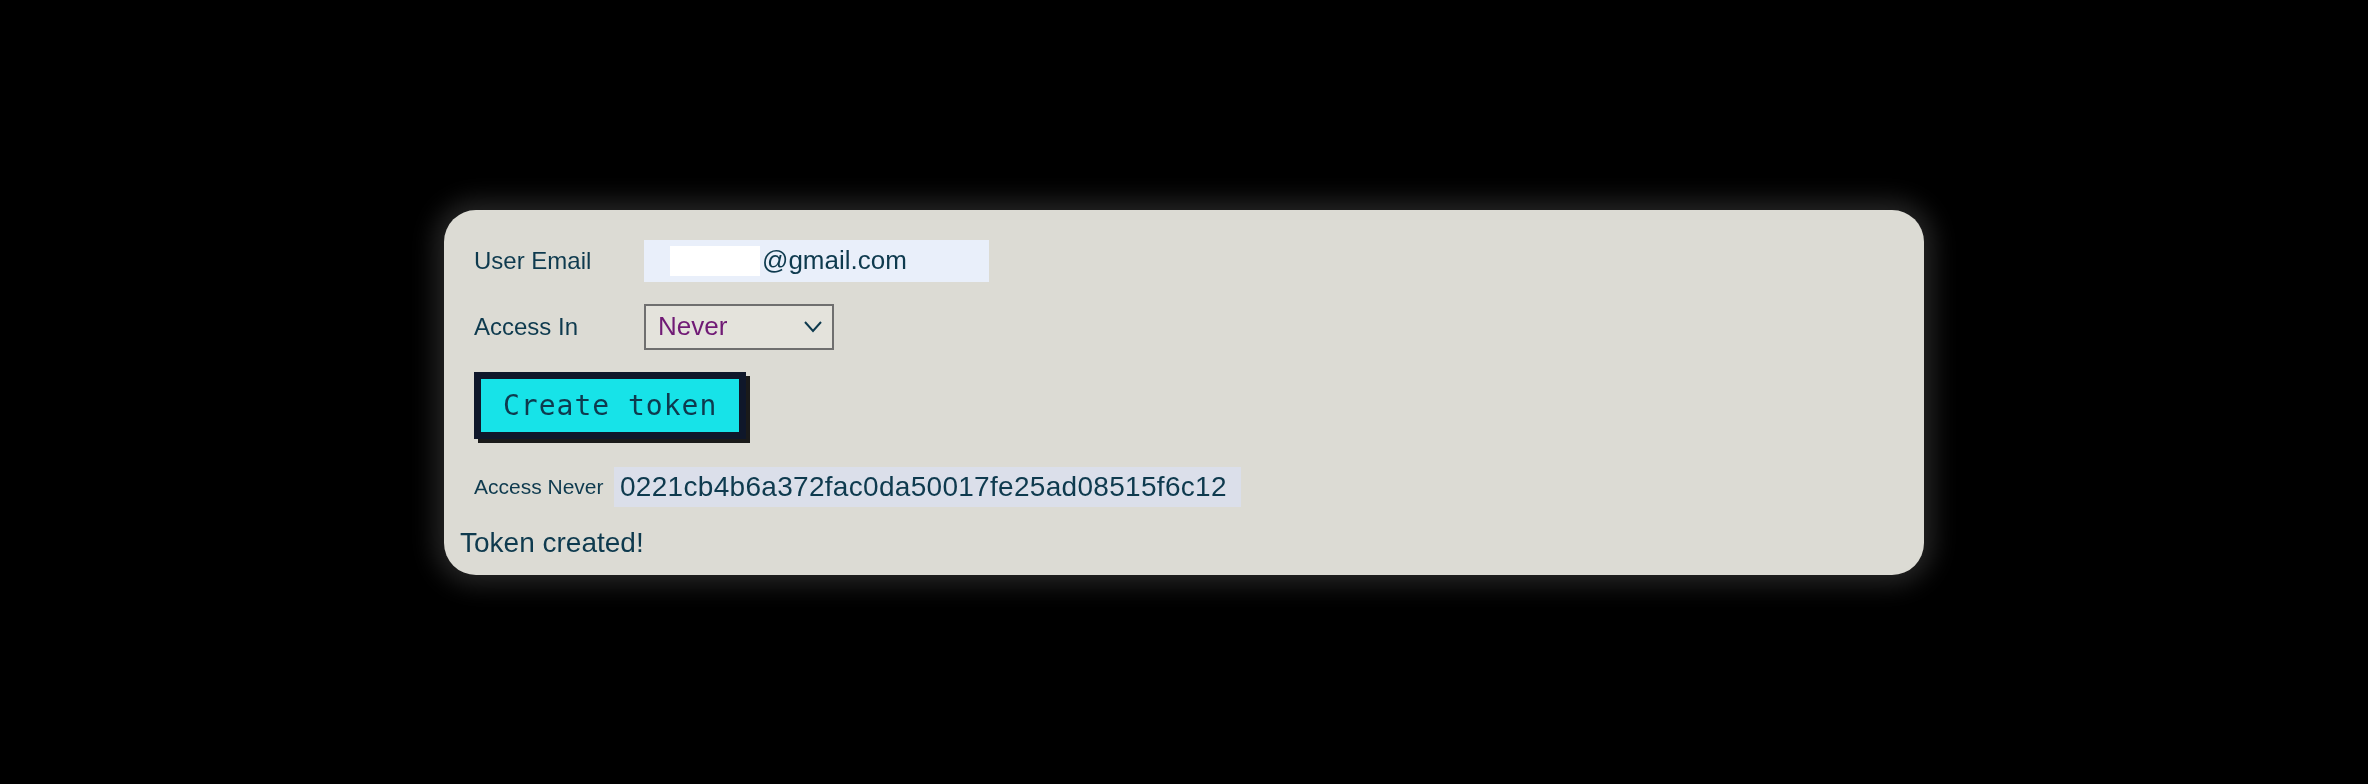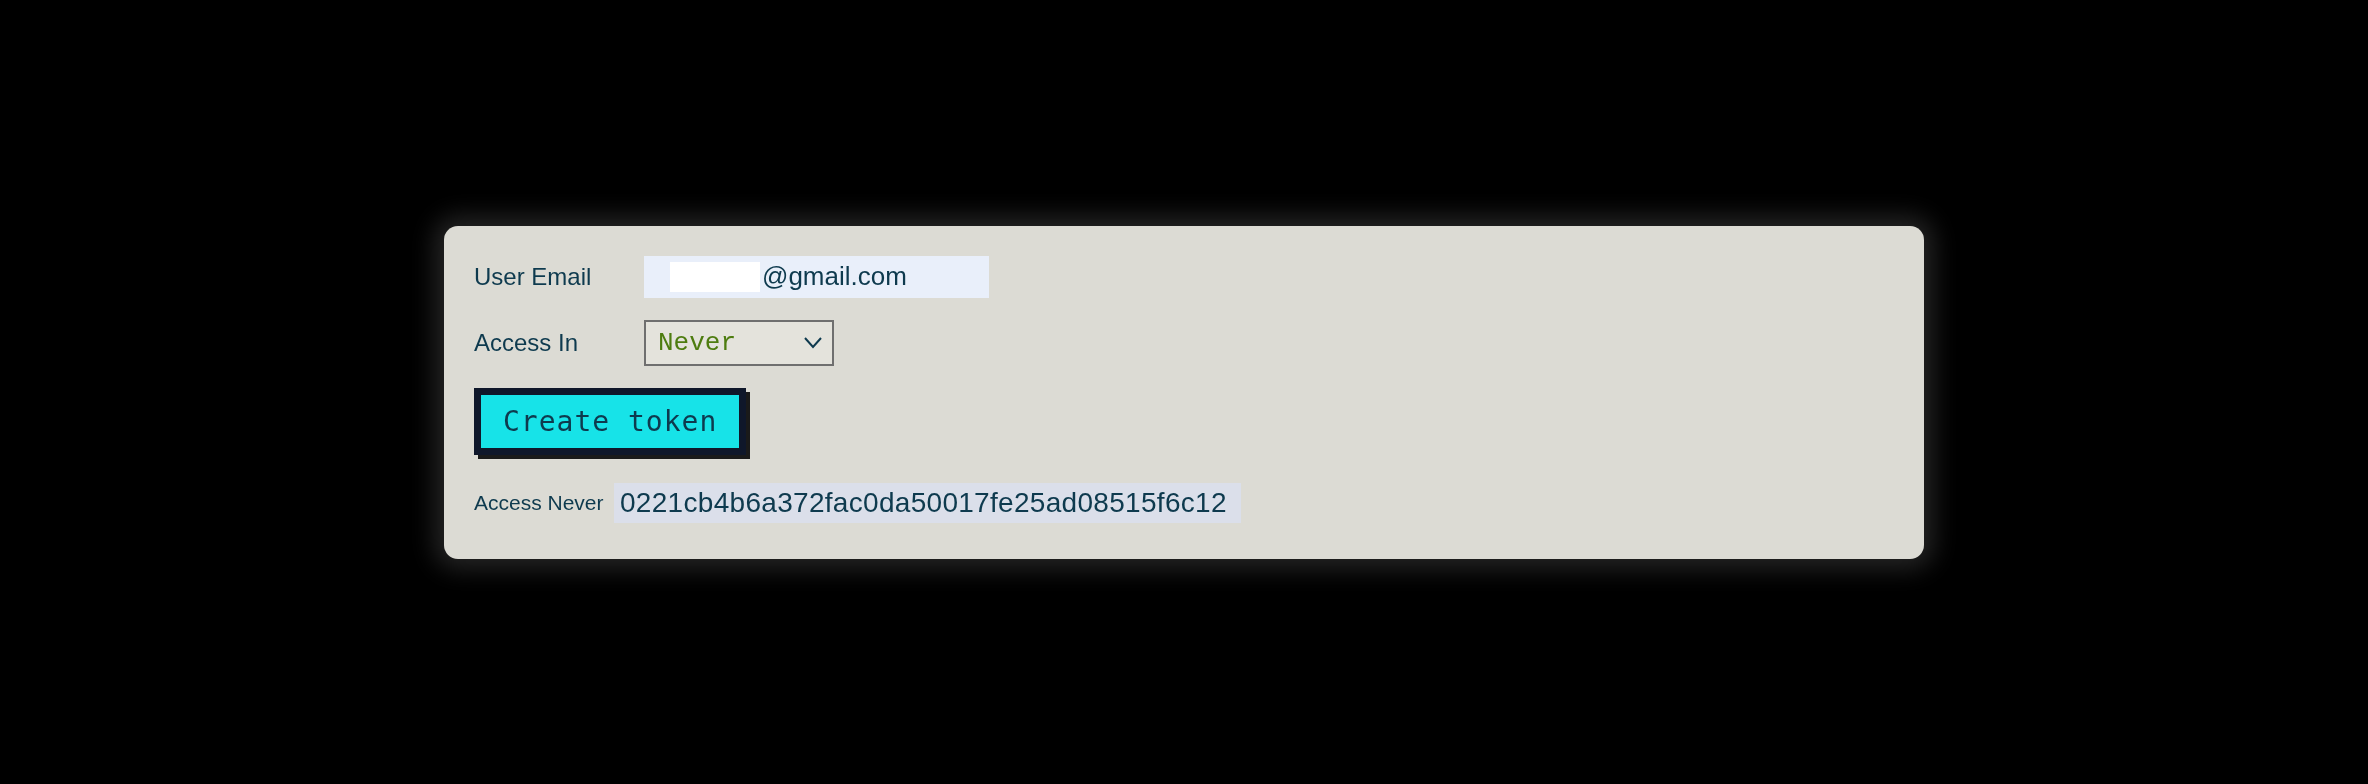--- a/index.html
+++ b/index.html
@@ -8,21 +8,21 @@
       background: #000;
       display: flex;
       align-items: center;
       justify-content: center;
       font-family: -apple-system, BlinkMacSystemFont, "Segoe UI", Helvetica, Arial, sans-serif;
       color: #0e3a4e;
     }
     .panel {
       width: 1480px;
       background: #dcdbd4;
-      border-radius: 14px;
+      border-radius: 32px;
       padding: 30px 30px 16px 30px;
       box-shadow: 0 0 24px 10px rgba(80,80,80,0.45);
     }
     .row {
       display: flex;
       align-items: center;
       margin-bottom: 22px;
     }
     .label {
       width: 170px;
@@ -65,22 +65,21 @@
       justify-content: space-between;
       width: 190px;
       height: 46px;
       background: #e4e3dc;
       border: 2px solid #6f6f6f;
       padding: 0 10px 0 12px;
       cursor: pointer;
     }
     .select-value {
       font-size: 26px;
-      color: #4d7c0f;
-      font-family: Liberation Mono, monospace;
+      color: #701a75;
     }
     .chevron {
       width: 18px;
       height: 12px;
     }
     .chevron svg { display: block; }
     .btn-row {
       margin-bottom: 28px;
     }
     .create-btn {
@@ -145,14 +144,15 @@
 
   <div class="btn-row">
     <button class="create-btn">Create token</button>
   </div>
 
   <div class="token-row">
     <div class="label">Access Never</div>
     <div class="token-output">0221cb4b6a372fac0da50017fe25ad08515f6c12</div>
   </div>
 
+  <div class="status-msg">Token created!</div>
 
 </div>
 
 </body></html>

